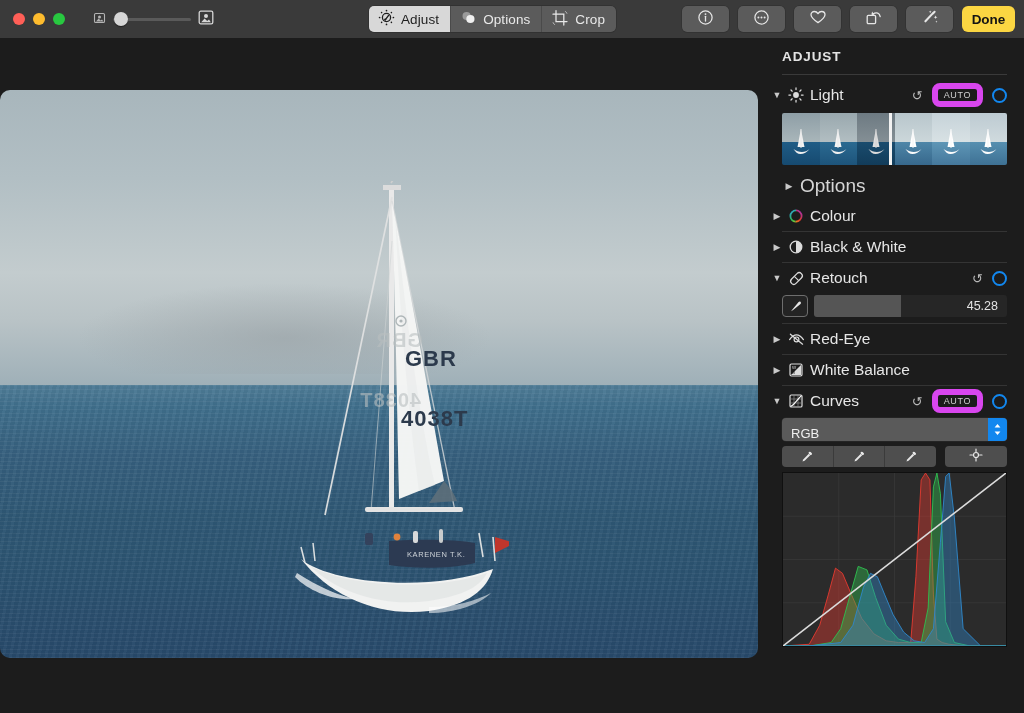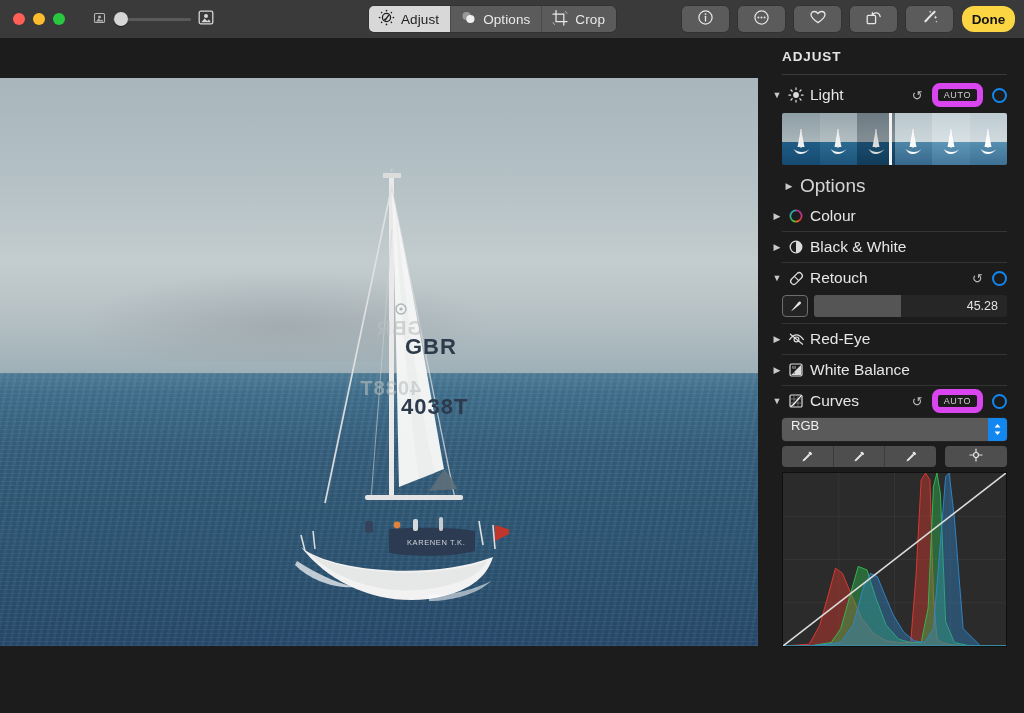--- a/index.html
+++ b/index.html
@@ -49,33 +49,34 @@
   .seg-item.active { background: #d8d8d8; color: #1d1d1d; }
 
   
   .rtools { position: absolute; right: 9px; top: 6px; height: 26px; display: flex; gap: 9px; }
   .tbtn {
     width: 47px; height: 26px; border-radius: 5px; background: #5b5b5b;
     display: flex; align-items: center; justify-content: center;
     box-shadow: 0 0 0 .5px #2d2d2d;
   }
   .done {
-    width: 53px; height: 26px; border-radius: 12px; background: #fbd642;
+    width: 53px; height: 26px; border-radius: 6px; background: #fbd642;
     color: #141414; font-size: 13.5px; font-weight: 700;
     display: flex; align-items: center; justify-content: center;
   }
 
   
   .canvas {
     position: absolute; left: 0; top: 38px; width: 765px; height: 675px;
     background: #1c1c1c;
   }
   .photo {
-    position: absolute; left: 0; top: 40px; width: 758px; height: 568px;
+    position: absolute; left: 0; top: 52px; width: 758px; height: 568px;
     overflow: hidden;
+    border-radius: 10px;
   }
   .sky {
     position: absolute; left: 0; top: 0; width: 100%; height: 52%;
     background: linear-gradient(to bottom, #a8b6bc 0%, #b2bfc4 30%, #c3ccce 62%, #b9c3c6 78%, #9fb0b8 100%);
   }
   .haze {
     position: absolute; left: 10%; top: 34%; width: 55%; height: 16%;
     background: radial-gradient(ellipse at 50% 60%, rgba(150,158,162,.55), rgba(150,158,162,0) 70%);
   }
   .sea {
@@ -160,21 +161,21 @@
     position: relative; font-size: 12.5px; color: #bdbdbd; padding-left: 8px; margin-top: 40px;
   }
   .slider-val {
     position: relative; margin-left: auto; padding-right: 9px;
     font-size: 12.5px; color: #e3e3e3;
   }
 
   
   .popup {
     position: relative; margin: 2px 17px 5px 17px; height: 23px;
-    background: #5a5a5a; border-radius: 4px; display: flex; align-items: flex-start;
+    background: #5a5a5a; border-radius: 4px; display: flex; align-items: flex-end;
     box-shadow: 0 0 0 .5px #2c2c2c;
   }
   .popup-label { font-size: 13px; color: #f0f0f0; padding-left: 9px; }
   .popup-stepper {
     margin-left: auto; width: 19px; height: 23px; background: #1287ef;
     border-radius: 0 4px 4px 0; display: flex; flex-direction: column;
     align-items: center; justify-content: center; gap: 1px; color: #fff;
   }
   .eyedroppers { display: flex; gap: 9px; margin: 0 17px 5px 17px; }
   .eyedrop-grp { display: flex; flex: 1 1 auto; border-radius: 4px; overflow: hidden; }

